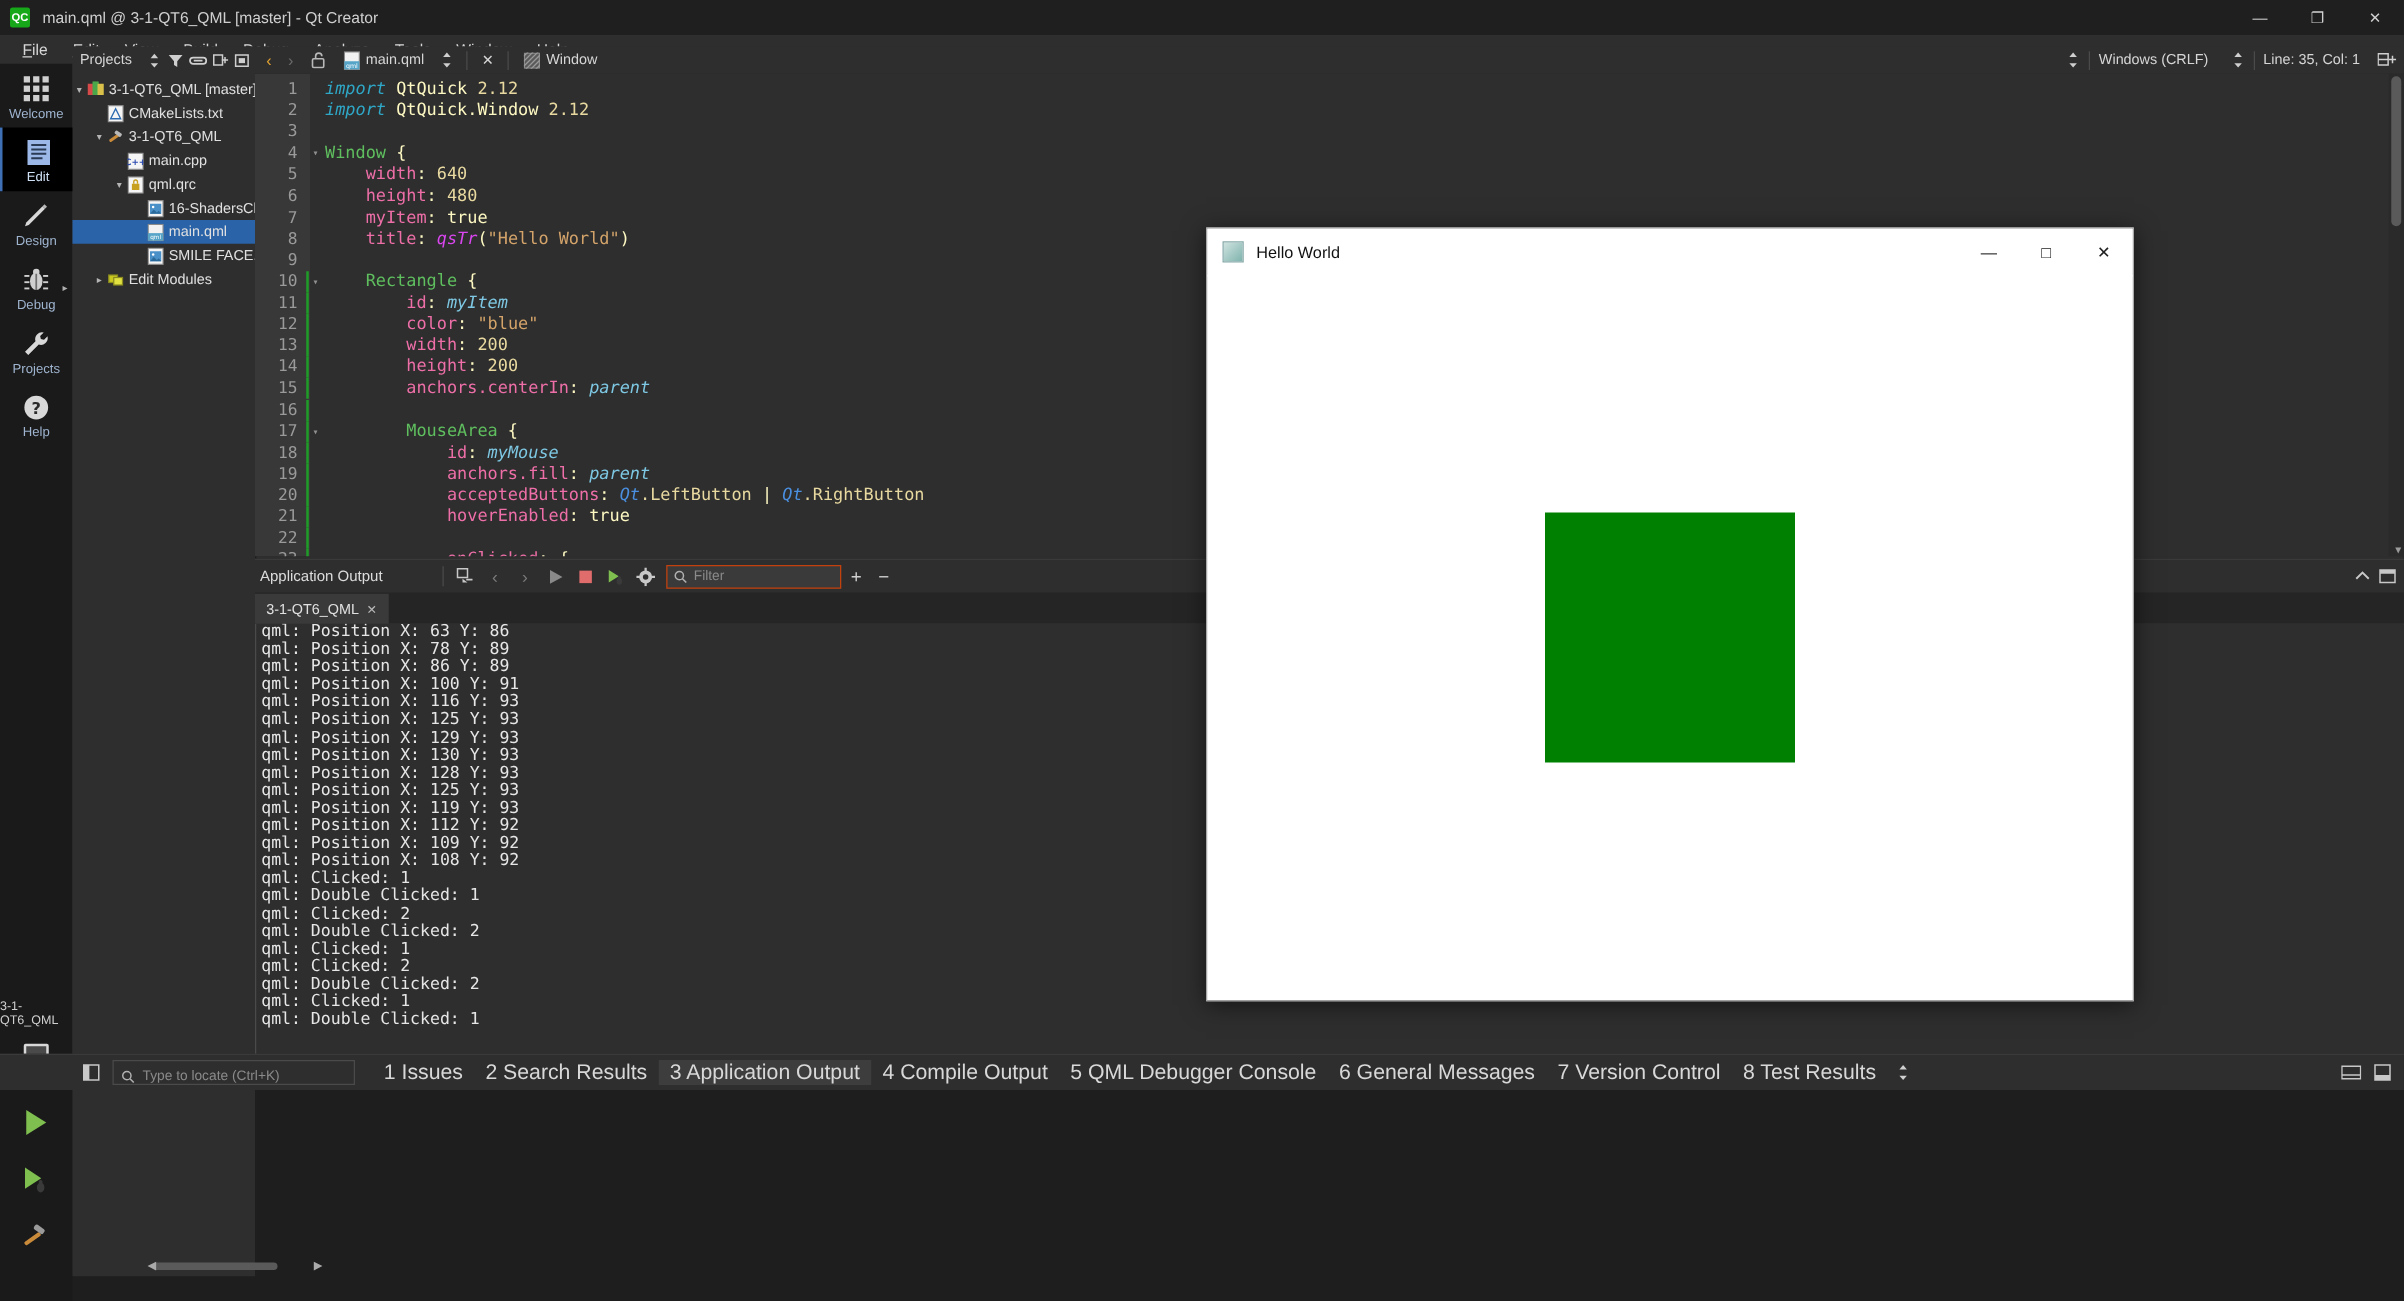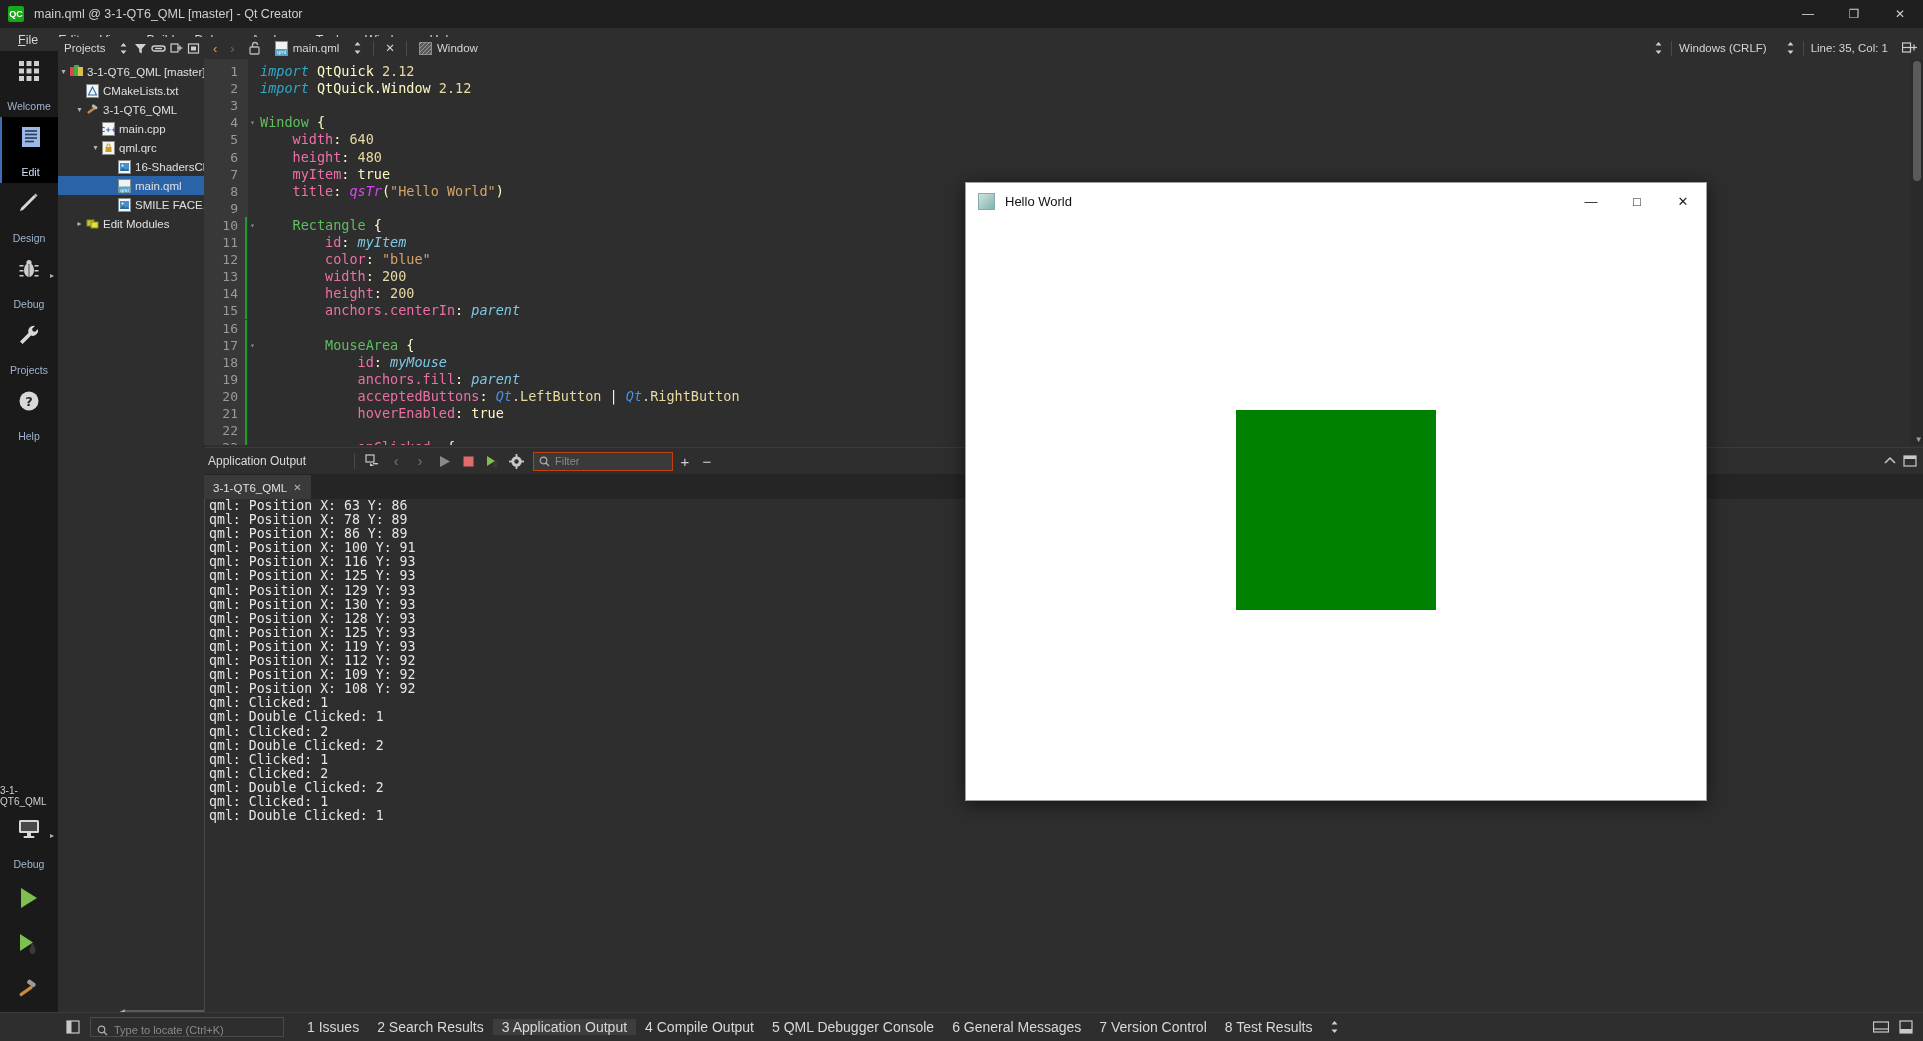--- a/index.html
+++ b/index.html
@@ -1,37 +1,37 @@
 <!DOCTYPE html>
 <html><head>
 <meta charset="utf-8">
 <style>
   html,body{margin:0;padding:0;background:#1e1e1e;}
   body{width:1923px;height:1041px;overflow:hidden;font-family:"Liberation Sans",sans-serif;color:#d4d4d4;}
-  #app{position:relative;width:1923px;height:1041px;background:#2e2e2e;}
+  #app{position:relative;width:1923px;height:872px;background:#2e2e2e;}
 
   
   .titlebar{height:28px;background:#1f1f1f;display:flex;align-items:center;padding-left:8px;}
   .qc-logo{width:16px;height:16px;background:#17a81a;border-radius:2px;color:#fff;font-size:9px;
            font-weight:bold;display:flex;align-items:center;justify-content:center;font-family:"Liberation Sans",sans-serif;}
   .titlebar .ttl{margin-left:10px;font-size:12.5px;color:#cfcfcf;}
   .winbtns{margin-left:auto;display:flex;height:28px;}
   .winbtn{width:46px;height:28px;display:flex;align-items:center;justify-content:center;color:#d0d0d0;font-size:12px;}
 
   
   .menubar{height:23px;background:#2e2e2e;display:flex;align-items:center;padding-left:8px;border-bottom:1px solid #333;}
   .menubar .mi{padding:2px 10px;font-size:12.5px;color:#d6d6d6;}
   .menubar .mi u{text-decoration:underline;}
 
   
   .modebar{position:absolute;left:0;top:51px;width:58px;height:990px;background:#1a1a1a;
            display:flex;flex-direction:column;align-items:center;}
   .mode{width:58px;padding:7px 0 5px 0;display:flex;flex-direction:column;align-items:center;position:relative;}
   .mode.active{background:#000;border-left:3px solid #3f6fb5;}
-  .mode .lbl{font-size:10.5px;margin-top:16px;color:#9fb4cf;}
+  .mode .lbl{font-size:10.5px;margin-top:1px;color:#9fb4cf;}
   .mode.active .lbl{color:#cfe0f5;}
   .mode .arrow{position:absolute;right:4px;top:22px;color:#b0b0b0;font-size:8px;}
   .modeicon{width:26px;height:26px;display:flex;align-items:center;justify-content:center;}
 
   .runzone{position:absolute;left:0;bottom:28px;width:58px;display:flex;flex-direction:column;align-items:center;}
   .kitname{font-size:10px;color:#cfcfcf;margin-bottom:2px;}
   .runbtn{margin:9px 0;display:flex;align-items:center;justify-content:center;width:40px;height:28px;}
 
   
   .projpane{position:absolute;left:58px;top:37px;width:146px;height:984px;background:#2e2e2e;
@@ -110,21 +110,21 @@
   .hwcanvas{position:absolute;left:0;top:37px;right:0;bottom:0;background:#fff;}
   .greenrect{position:absolute;background:#008000;}
 
   
   .statusbar{position:absolute;left:0;bottom:0;width:1923px;height:28px;background:#2e2e2e;
              display:flex;align-items:center;border-top:1px solid #3a3a3a;}
   .sbtn{width:26px;height:26px;display:flex;align-items:center;justify-content:center;}
   .locate{display:flex;align-items:flex-end;gap:6px;background:#2e2e2e;border:1px solid #4a4a4a;
           height:18px;width:180px;padding:0 6px;margin-left:4px;}
   .locate .ph{font-size:11px;color:#8a8a8a;}
-  .sbitem{font-size:14px;color:#d8d8d8;padding:0 9px;text-align:right;}
+  .sbitem{font-size:17px;color:#d8d8d8;padding:0 9px;text-align:right;}
   .sbitem.active{background:#3d3d3d;}
   .sbright{margin-left:auto;display:flex;align-items:center;gap:10px;padding-right:10px;}
   svg{display:block;}
 </style>
 </head>
 <body>
 
 <div id="app">
 
   <div class="titlebar">

